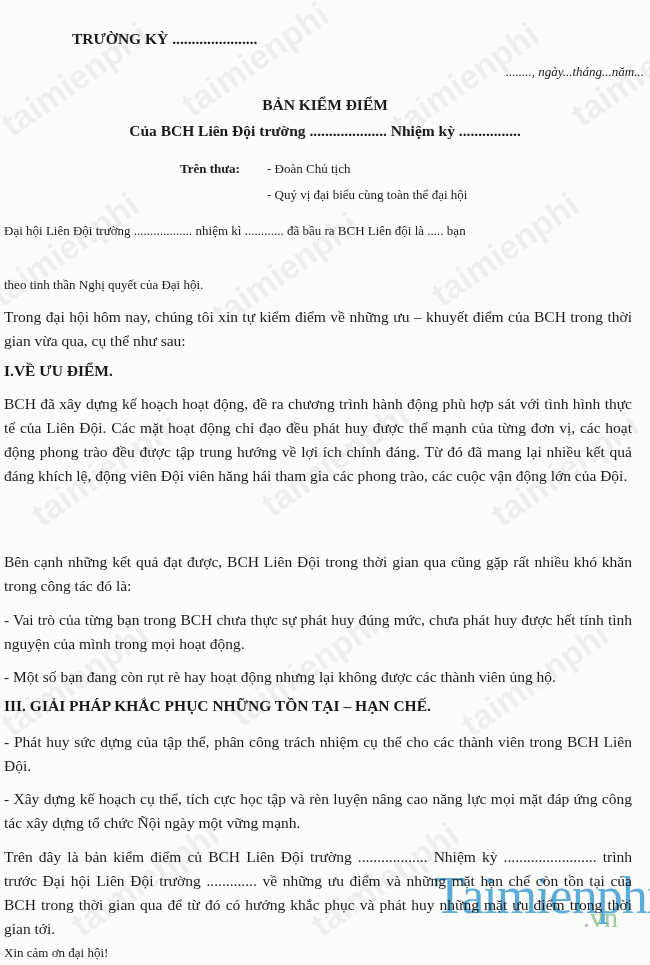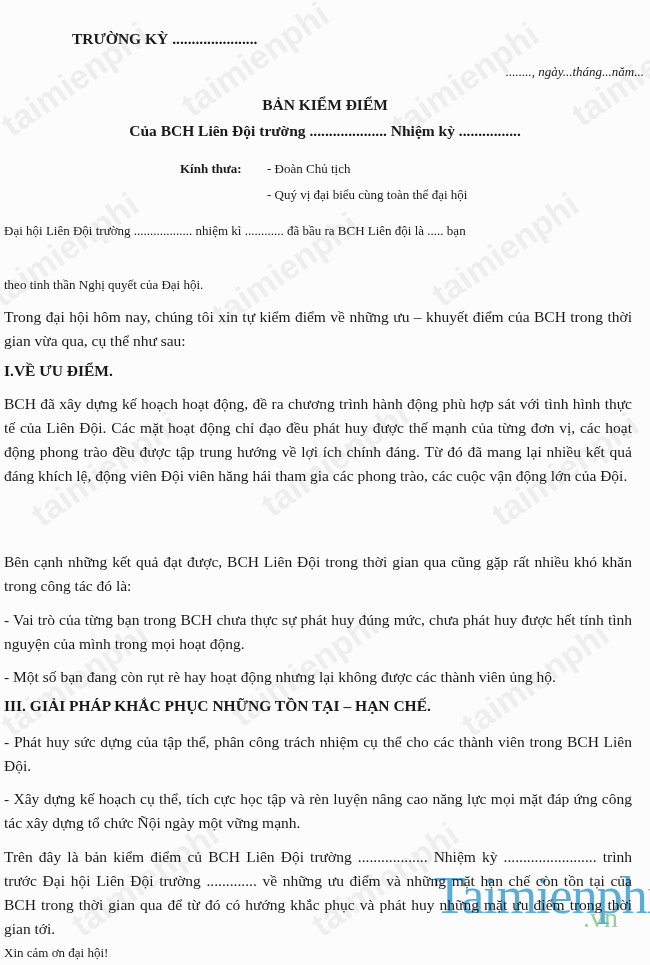--- a/index.html
+++ b/index.html
@@ -54,21 +54,21 @@
   <div class="wm" style="left:450px;top:660px;">taimienphi</div>
   <div class="wm" style="left:60px;top:860px;">taimienphi</div>
   <div class="wm" style="left:300px;top:860px;">taimienphi</div>
 
   <div class="abs hdr" style="left:72px;top:30px;">TRƯỜNG KỲ ......................</div>
   <div class="abs txt ital" style="right:6px;top:60px;">........, ngày...tháng...năm...</div>
 
   <div class="abs hdr" style="left:0;width:650px;text-align:center;top:96px;">BẢN KIỂM ĐIỂM</div>
   <div class="abs hdr" style="left:0;width:650px;text-align:center;top:122px;">Của BCH Liên Đội trường .................... Nhiệm kỳ ................</div>
 
-  <div class="abs txt bold" style="left:180px;top:157px;">Kính thưa:</div>
+  <div class="abs txt bold" style="left:180px;top:157px;">Trên thưa:</div>
   <div class="abs txt" style="left:267px;top:157px;">- Đoàn Chủ tịch</div>
   <div class="abs txt" style="left:267px;top:183px;">- Quý vị đại biểu cùng toàn thể đại hội</div>
 
   <div class="abs txt" style="left:4px;top:219px;">Đại hội Liên Đội trường .................. nhiệm kì ............ đã bầu ra BCH Liên đội là ..... bạn</div>
   <div class="abs txt" style="left:4px;top:273px;text-align:right;">theo tinh thần Nghị quyết của Đại hội.</div>
   <div class="para" style="top:305px;">Trong đại hội hôm nay, chúng tôi xin tự kiểm điểm về những ưu – khuyết điểm của BCH  trong thời gian vừa qua, cụ thể như sau:</div>
 
   <div class="abs hdr" style="left:4px;top:362px;">I.VỀ ƯU ĐIỂM.</div>
   <div class="para" style="top:392px;">BCH đã xây dựng kế hoạch hoạt động, đề ra chương trình hành động phù hợp sát với tình hình thực tế của Liên Đội. Các mặt hoạt động chỉ đạo đều phát huy được thế mạnh của từng đơn vị, các hoạt động phong trào đều được tập trung hướng về lợi ích chính đáng. Từ đó đã mang lại nhiều kết quả đáng khích lệ, động viên Đội viên hăng hái tham gia các phong trào, các cuộc vận động lớn của Đội.</div>
 

